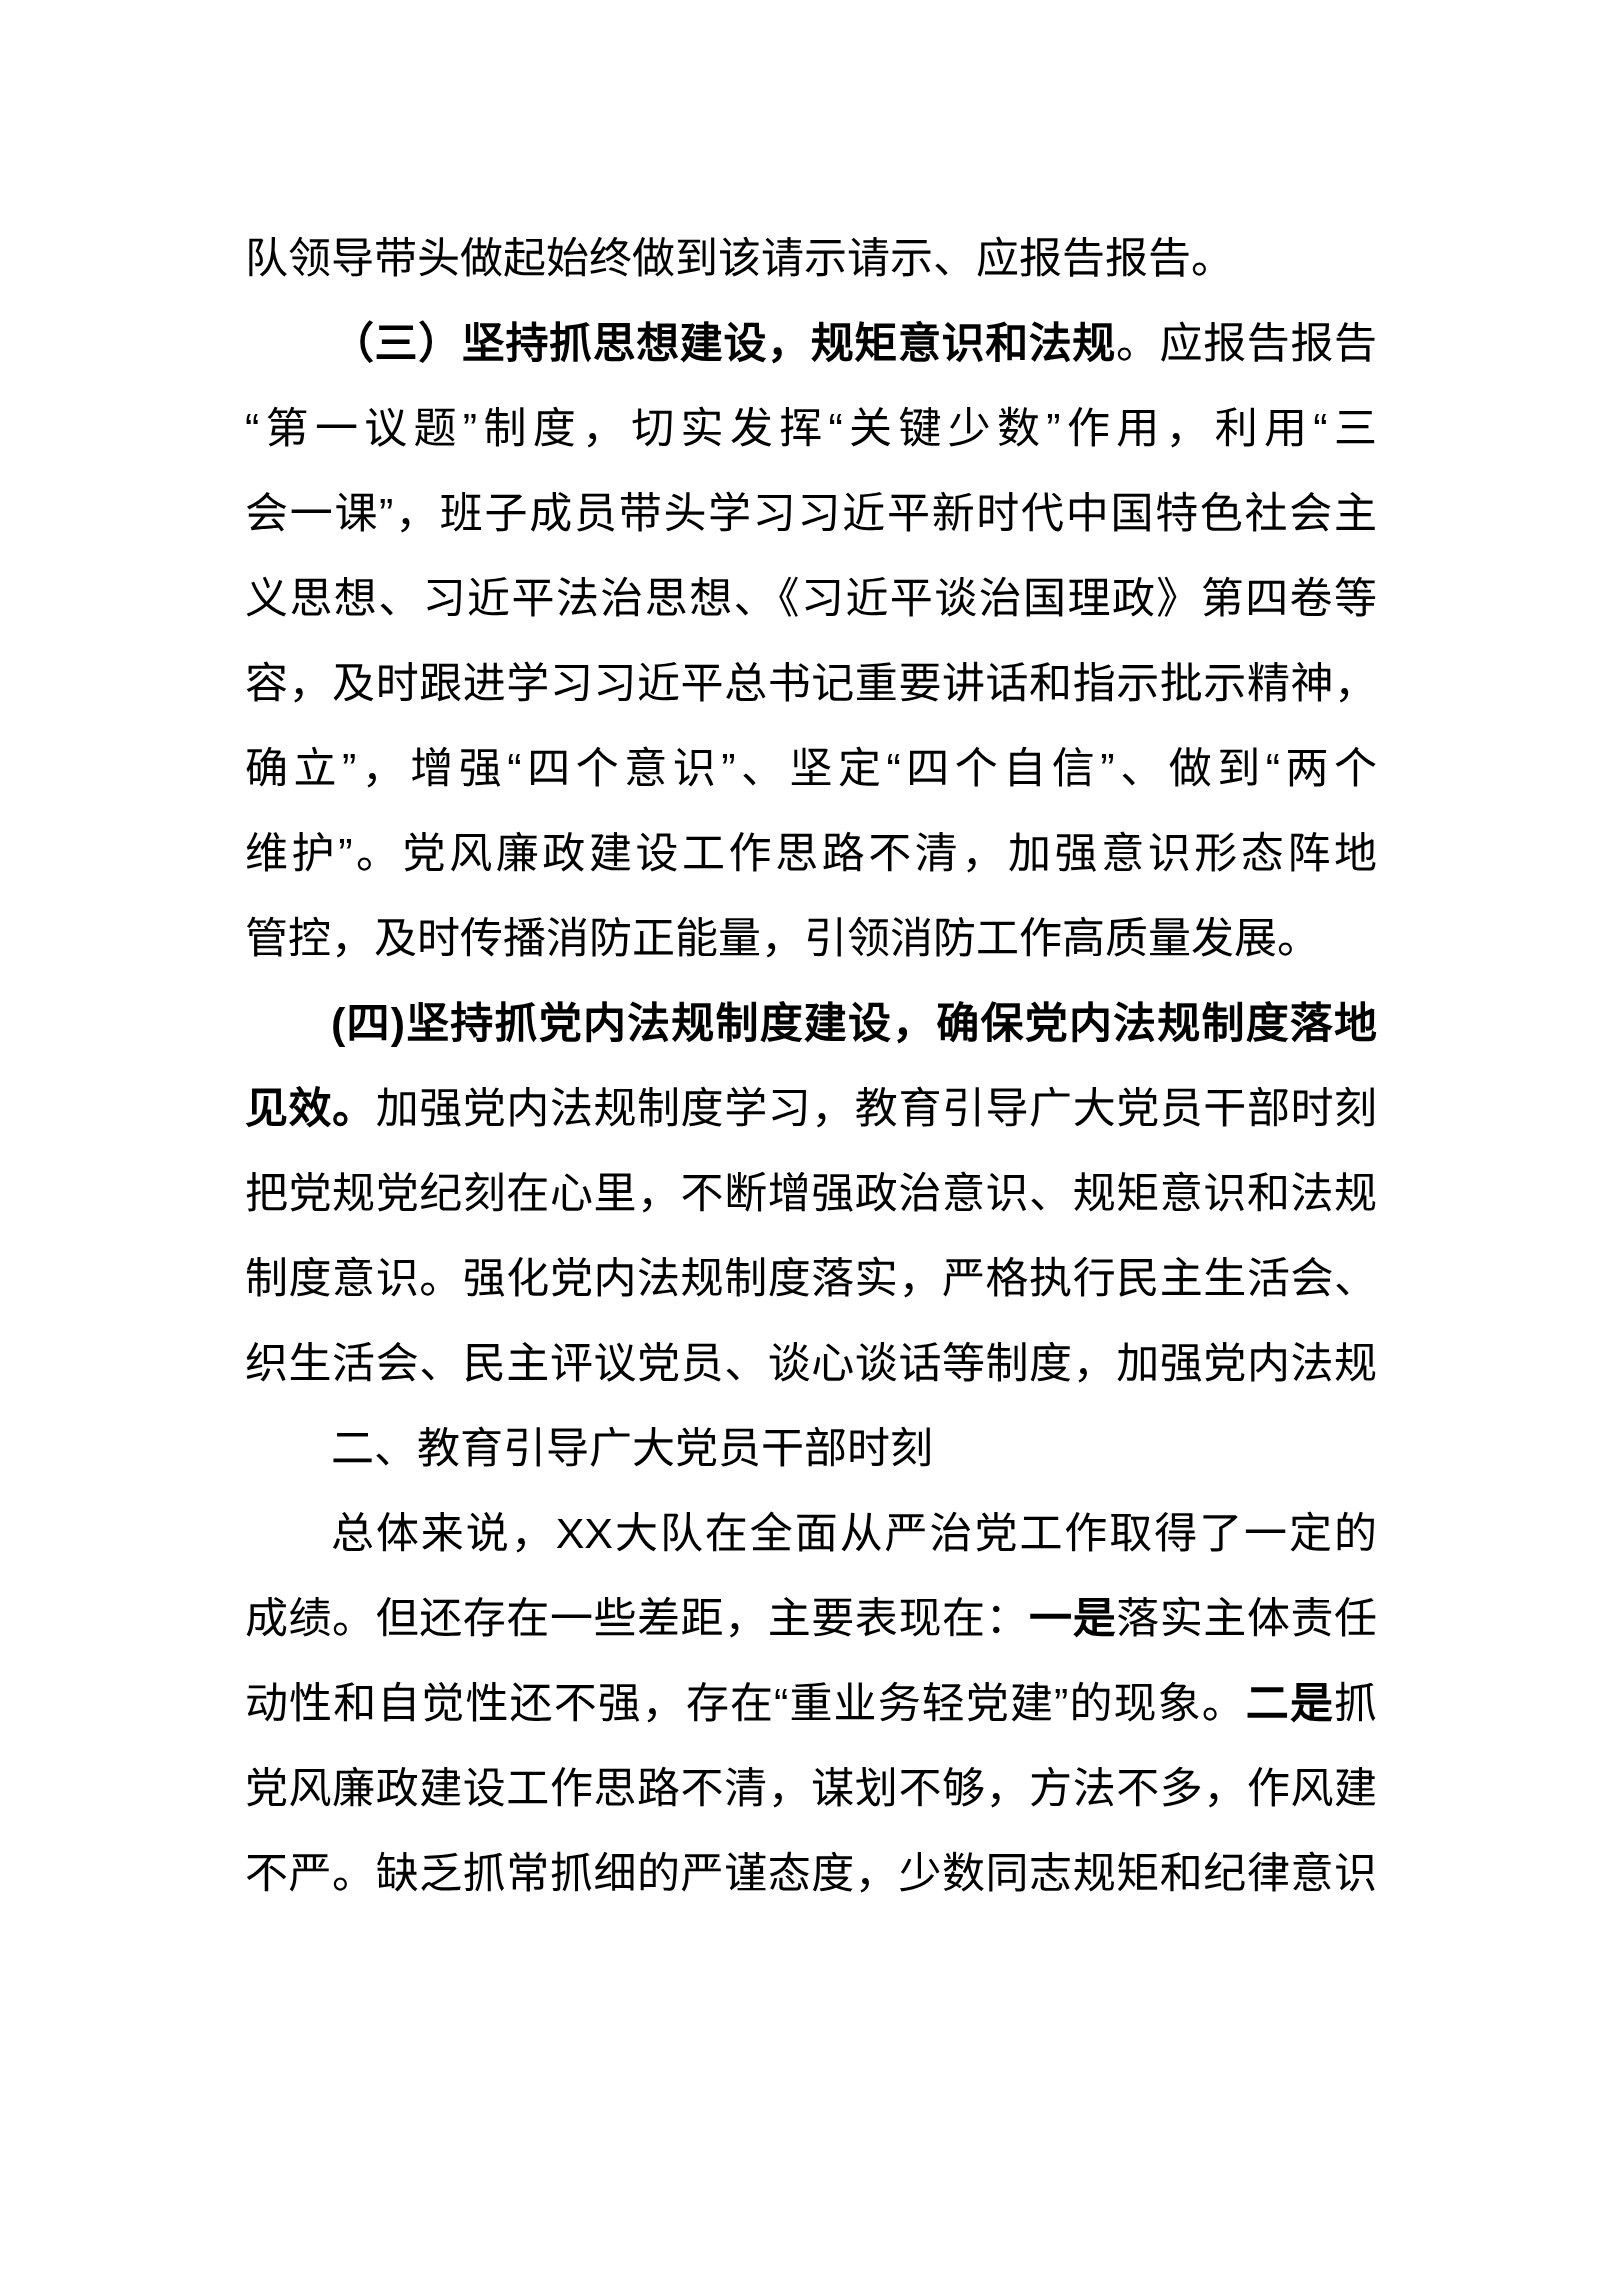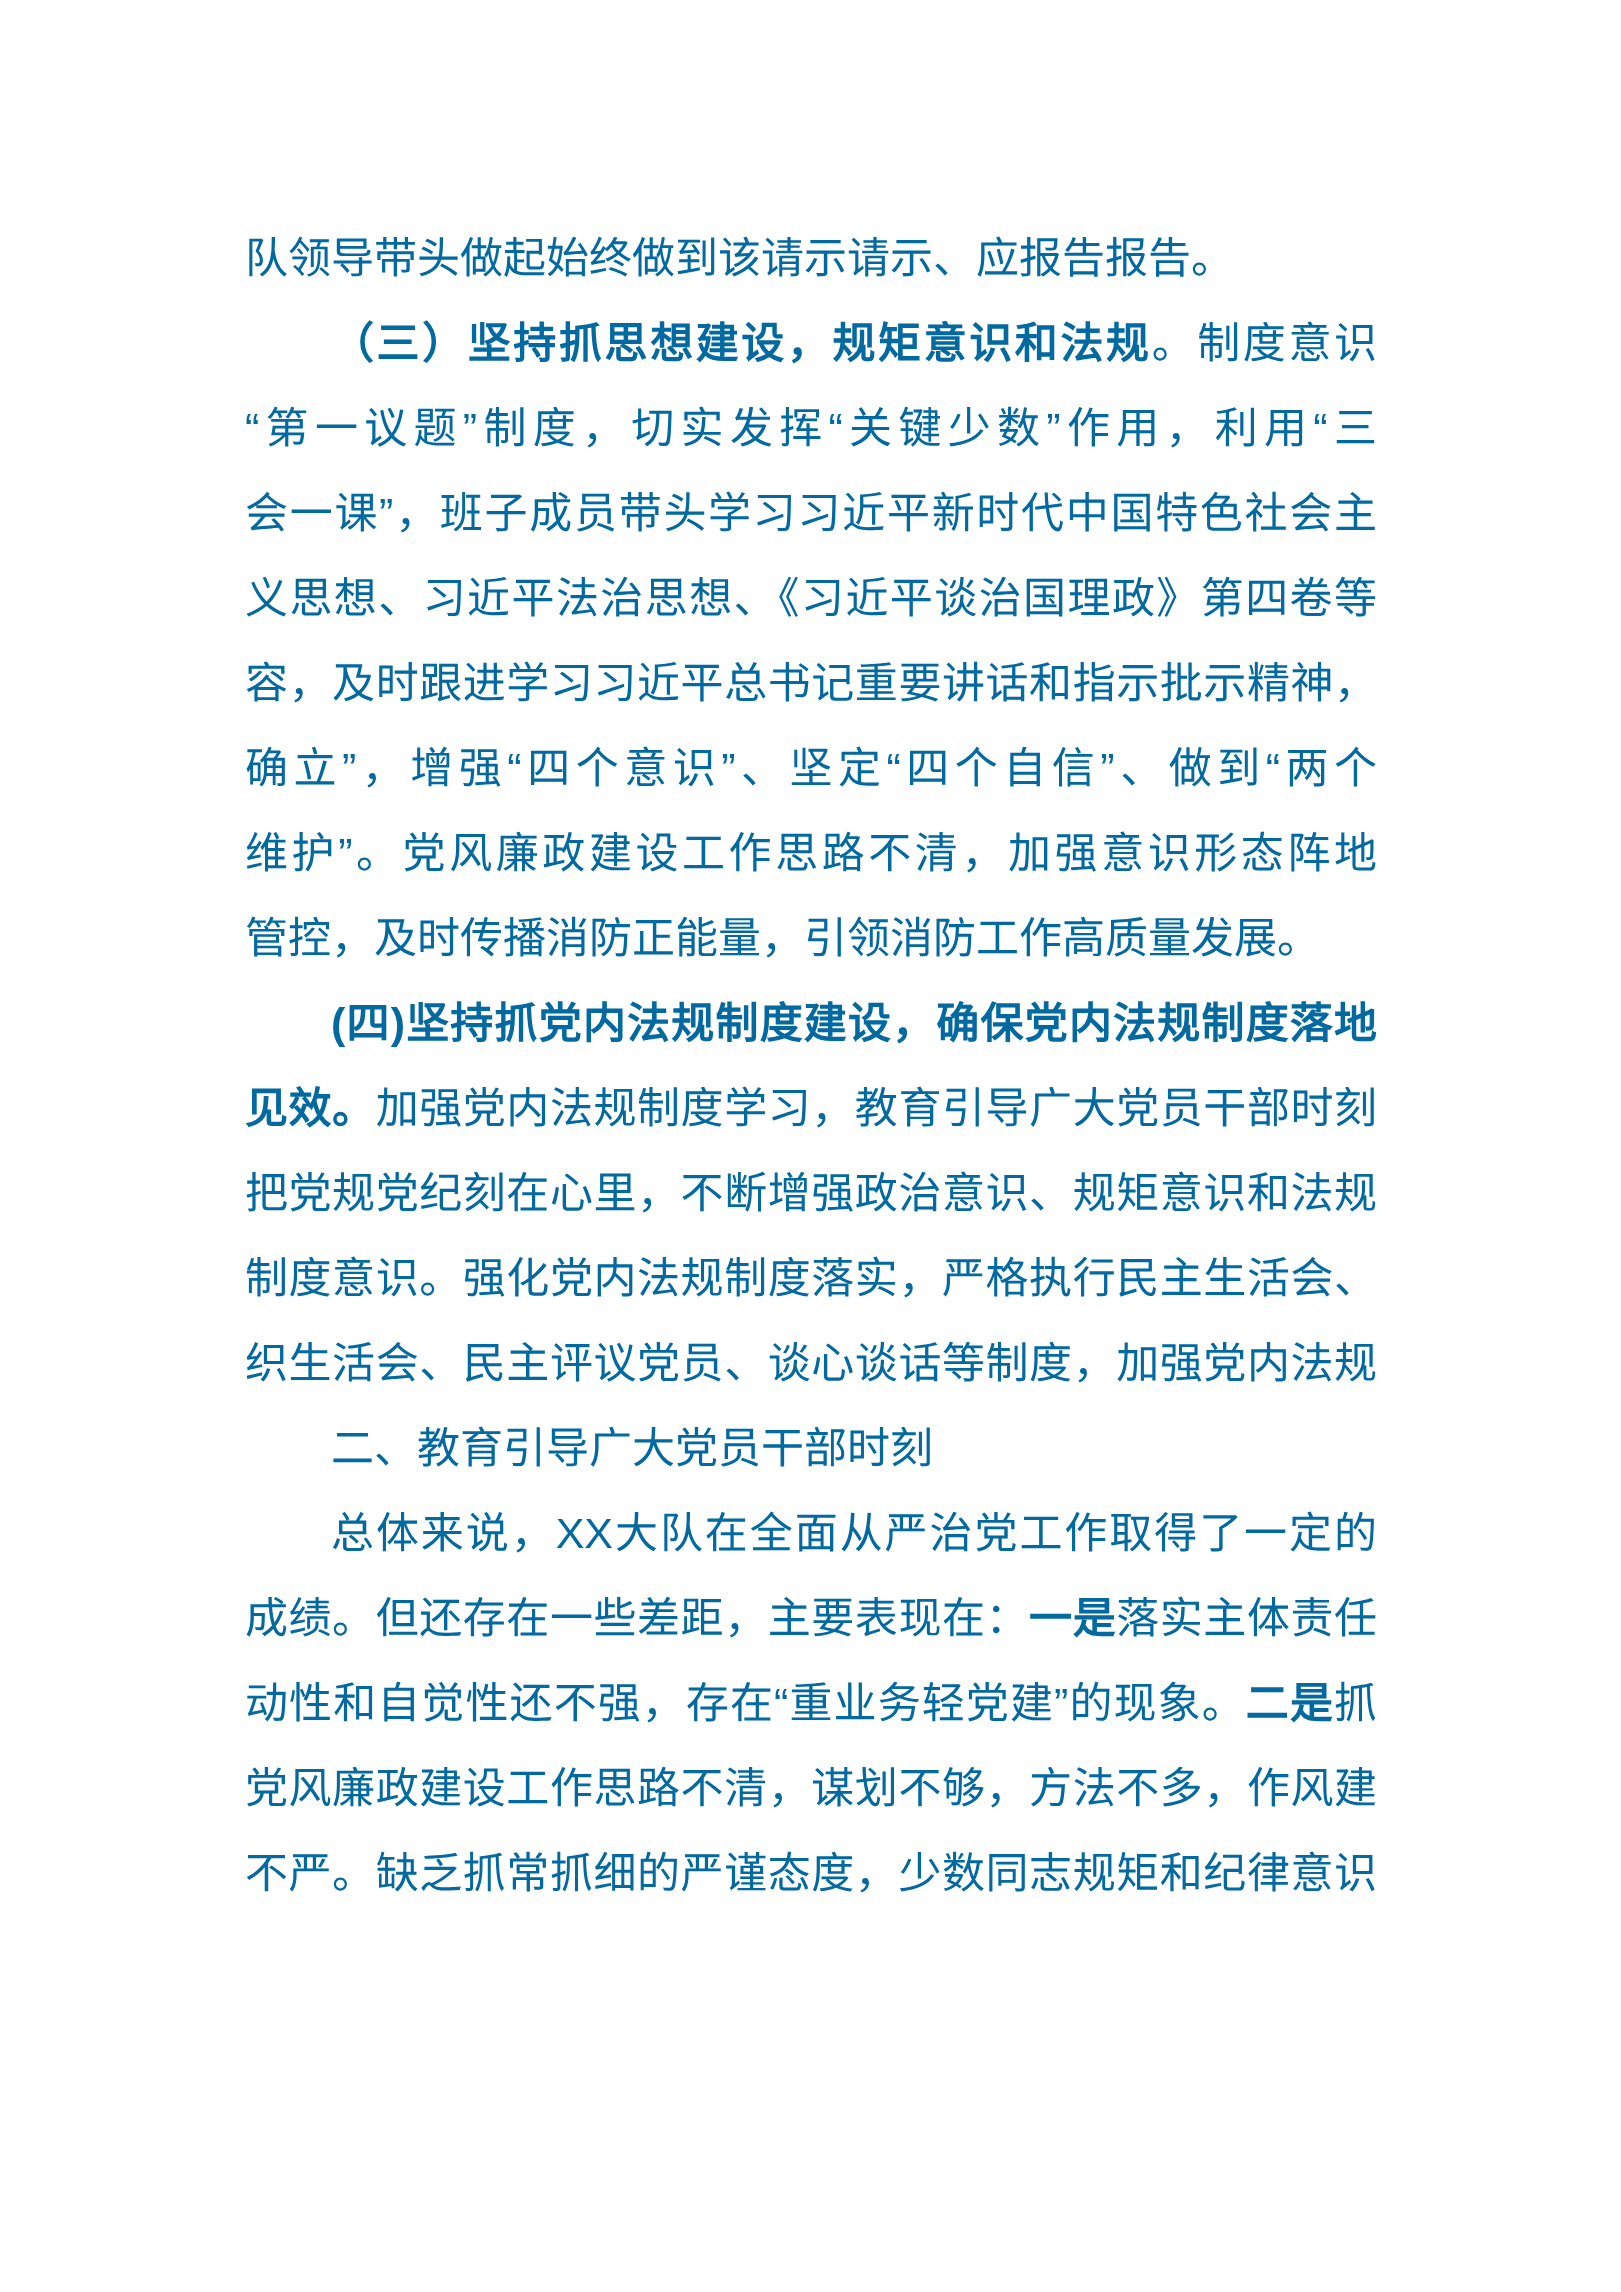--- a/index.html
+++ b/index.html
@@ -29,26 +29,26 @@
   }
   .line.end { text-align-last: left; }
   .line.indent { text-indent: 86px; }
   .run { font-weight: 400; }
   .run.bold { font-weight: 700; }
 </style>
 </head>
 <body>
 
 <div class="page" style="background: rgb(255, 255, 255);">
-  <div class="doc-body" style="color: #0369a1;">
+  <div class="doc-body" style="color: #000000;">
       <div class="paragraph">
         <div class="line end"><span class="run">队领导带头做起始终做到该请示请示、应报告报告。</span></div>
       </div>
       <div class="paragraph">
-        <div class="line indent"><span class="run bold">（三）坚持抓思想建设，规矩意识和法规</span><span class="run">。制度意识</span></div>
+        <div class="line indent"><span class="run bold">（三）坚持抓思想建设，规矩意识和法规</span><span class="run">。应报告报告</span></div>
         <div class="line"><span class="run">“第一议题”制度，切实发挥“关键少数”作用，利用“三</span></div>
         <div class="line"><span class="run">会一课”，班子成员带头学习习近平新时代中国特色社会主</span></div>
         <div class="line"><span class="run">义思想、习近平法治思想、《习近平谈治国理政》第四卷等内</span></div>
         <div class="line"><span class="run">容，及时跟进学习习近平总书记重要讲话和指示批示精神，</span></div>
         <div class="line"><span class="run">确立”，增强“四个意识”、坚定“四个自信”、做到“两个</span></div>
         <div class="line"><span class="run">维护”。党风廉政建设工作思路不清，加强意识形态阵地</span></div>
         <div class="line end"><span class="run">管控，及时传播消防正能量，引领消防工作高质量发展。</span></div>
       </div>
       <div class="paragraph">
         <div class="line indent"><span class="run bold">(四)坚持抓党内法规制度建设，确保党内法规制度落地</span></div>

